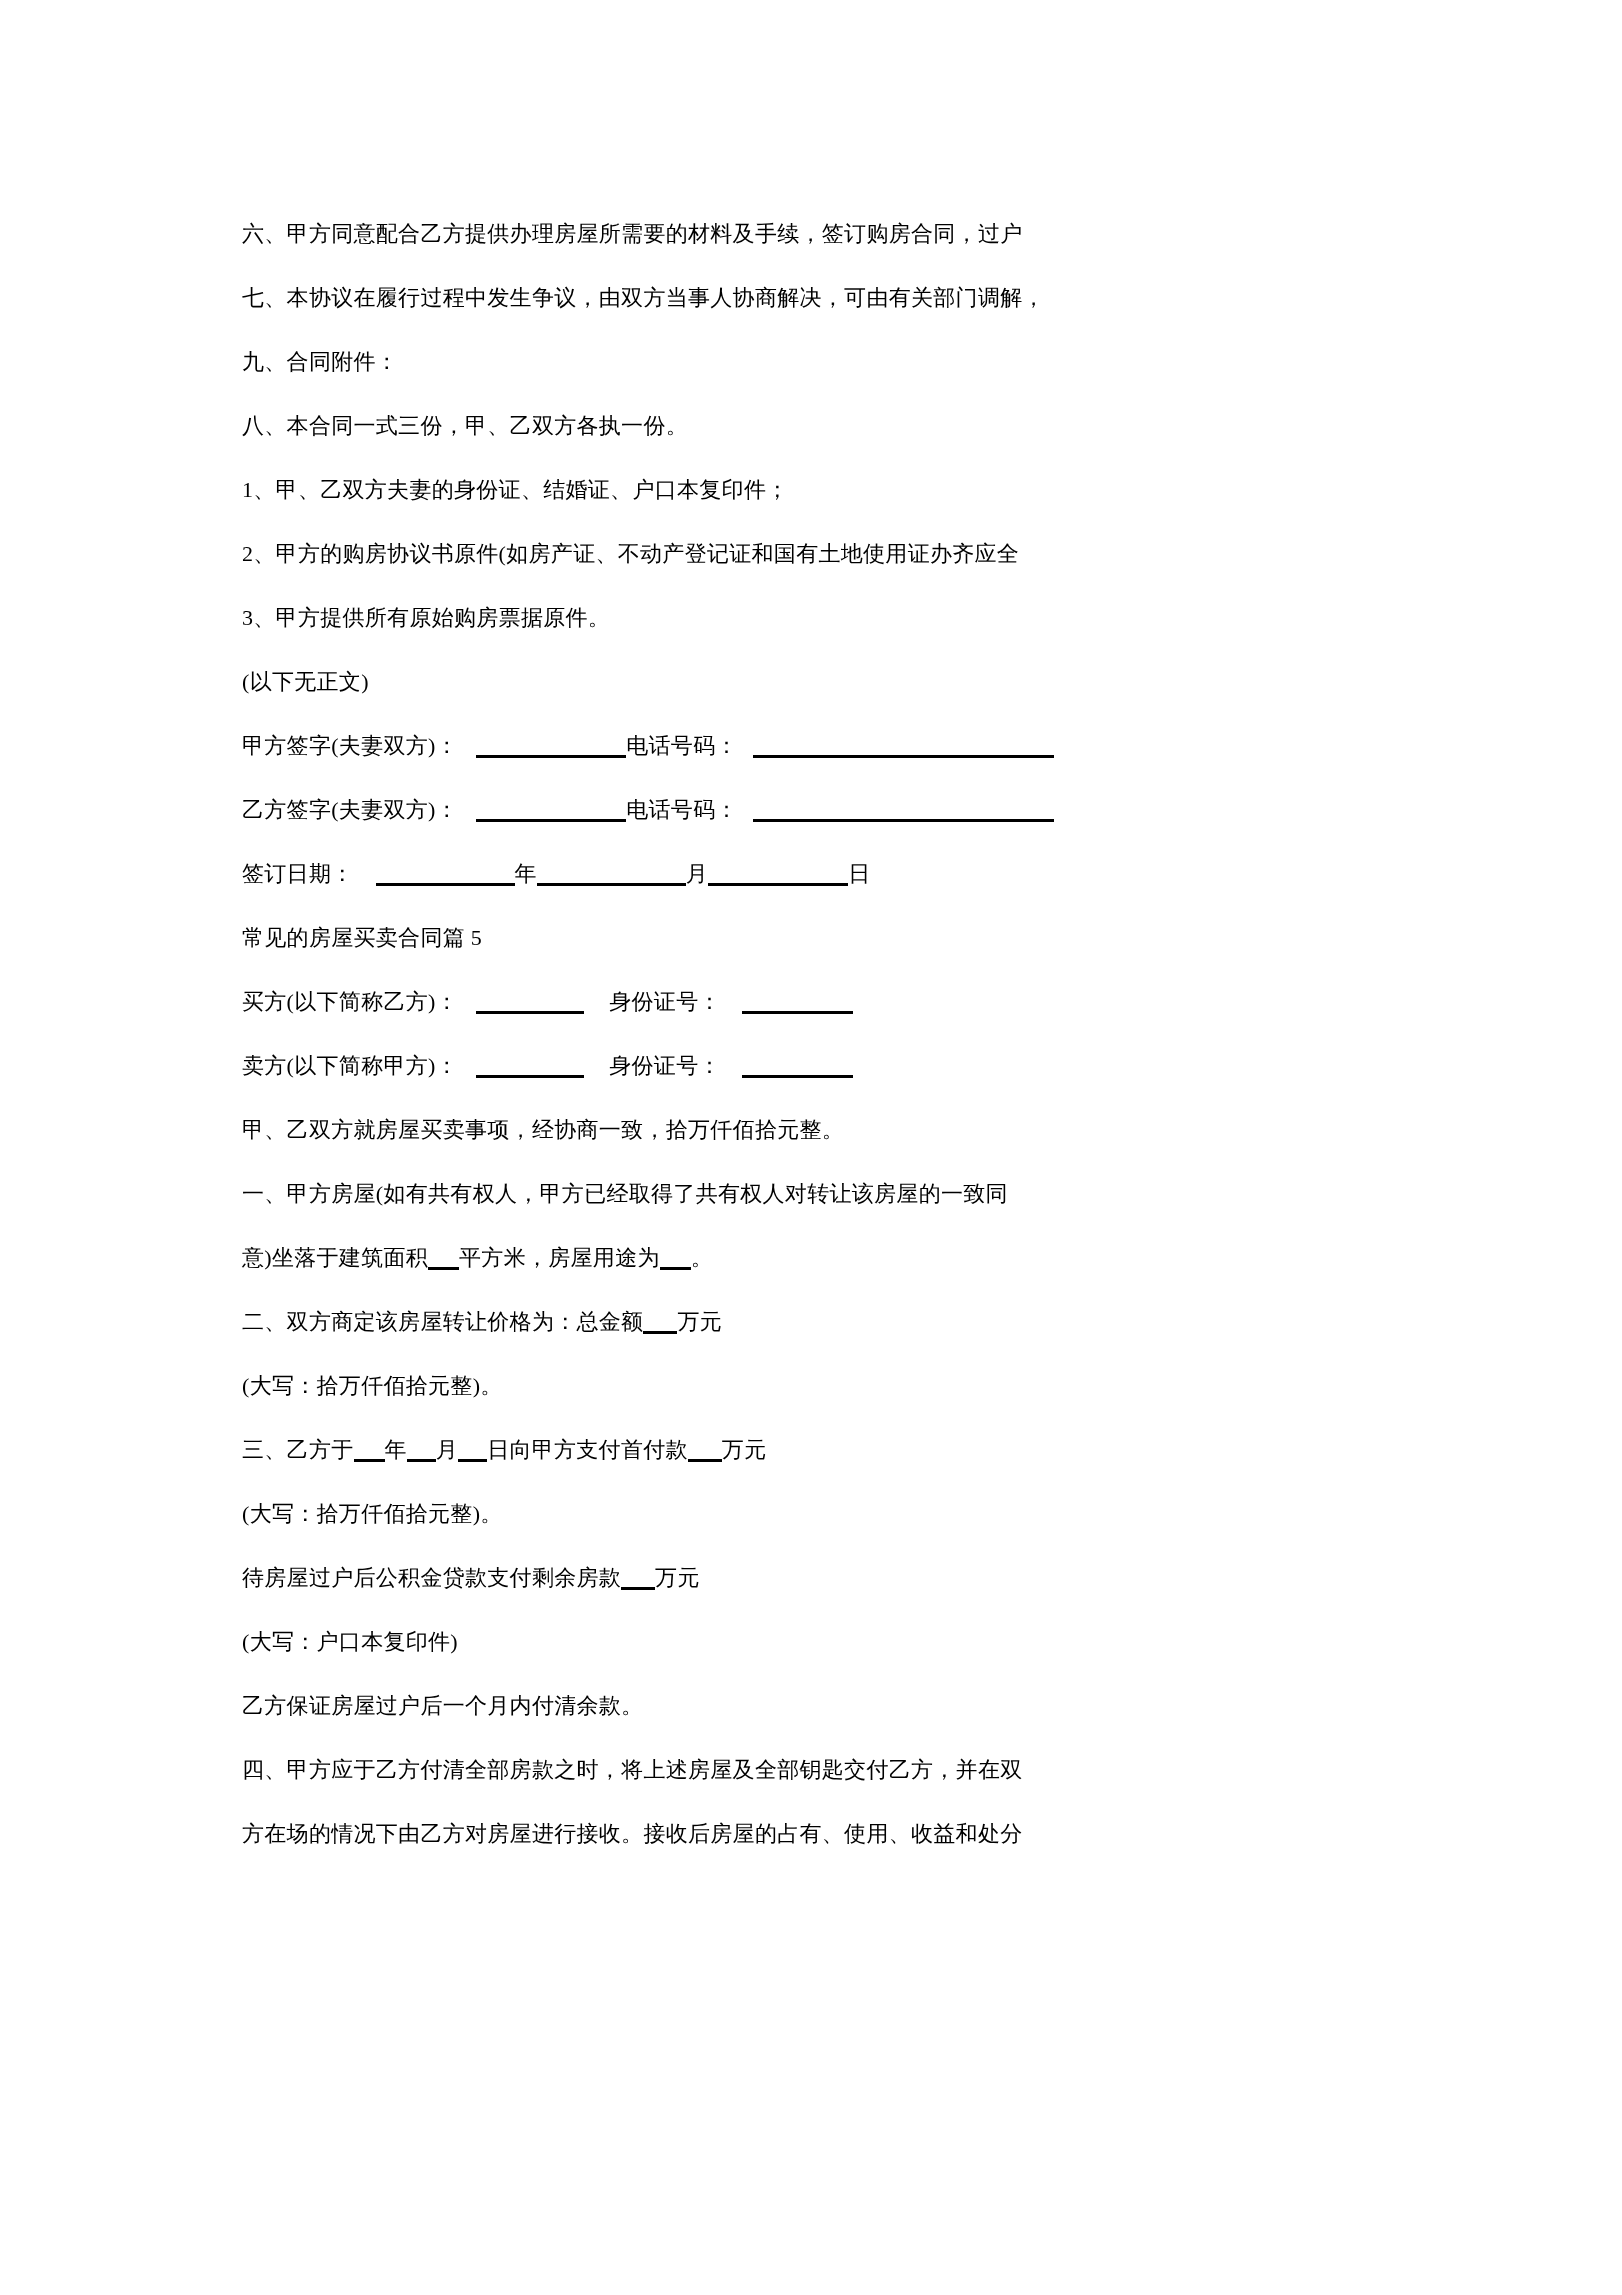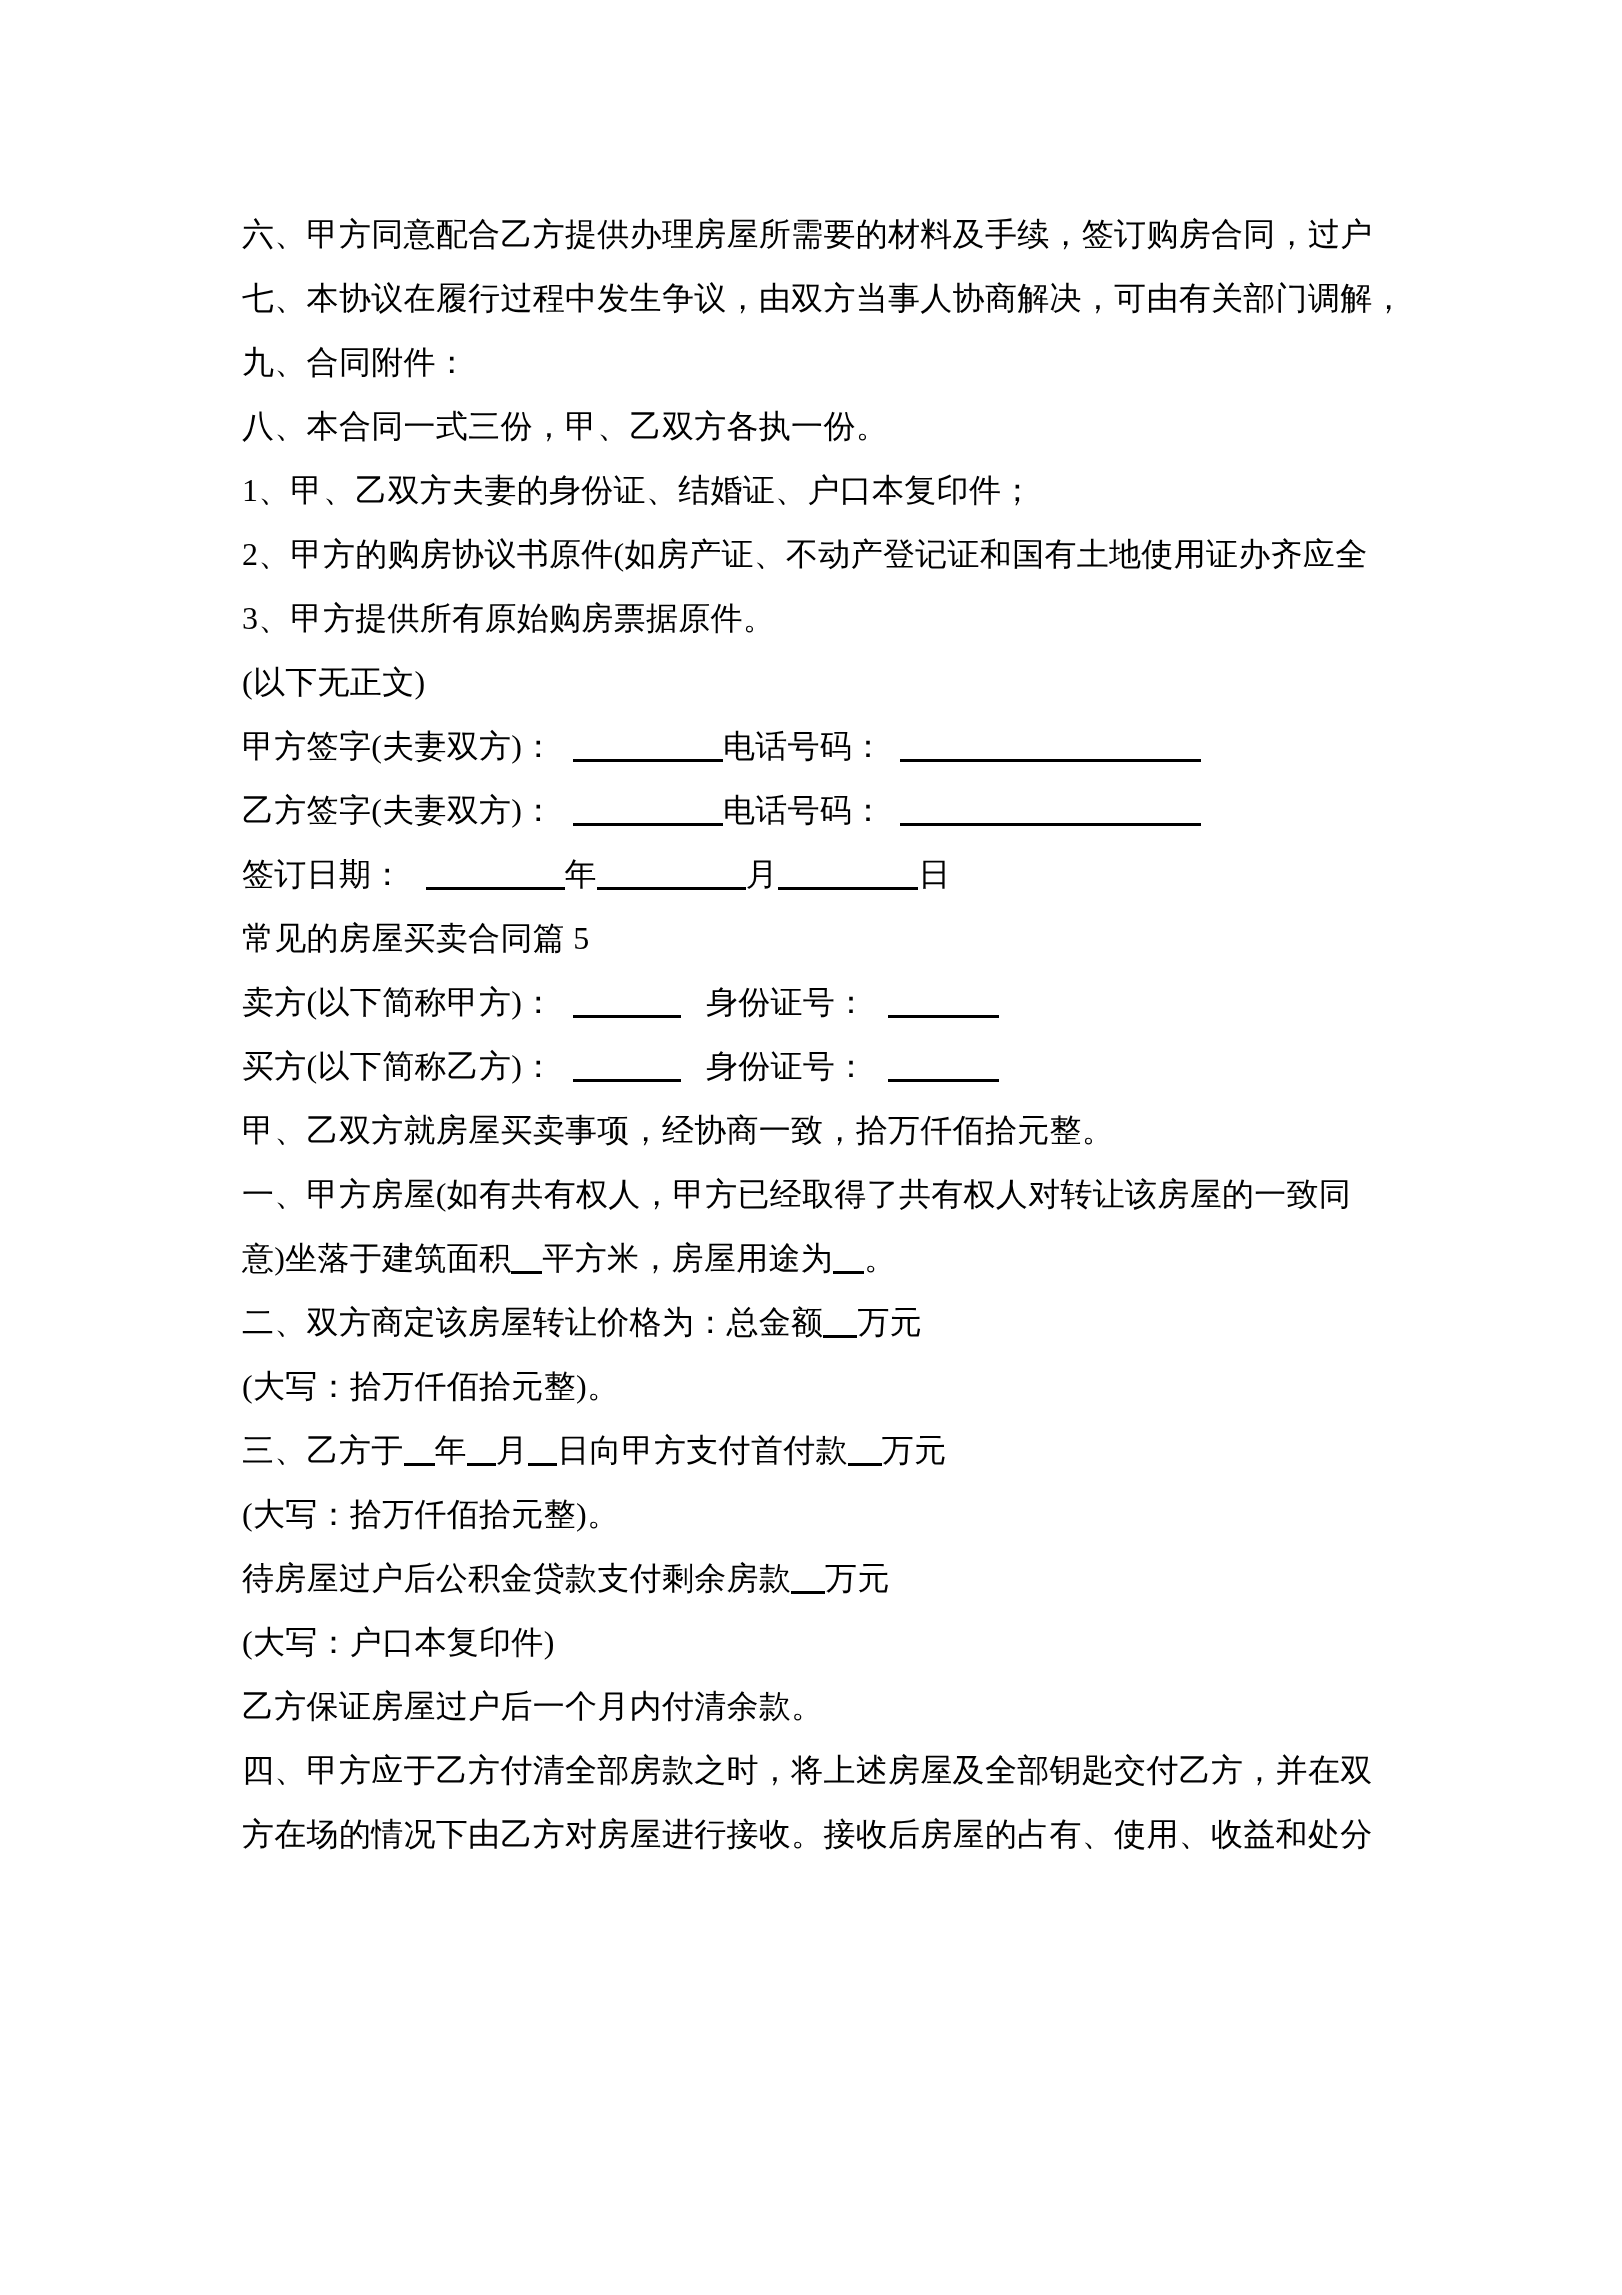--- a/index.html
+++ b/index.html
@@ -22,21 +22,21 @@
   }
   .content {
     position: absolute;
     left: 242px;
     top: 202px;
     width: 1184px;
   }
   .line {
     margin: 0;
     padding: 0;
-    font-size: 32px;
+    font-size: 22px;
     line-height: 64px;
     letter-spacing: 0.3px;
     white-space: nowrap;
     font-weight: 400;
   }
   .blank {
     display: inline-block;
     height: 0;
     border-bottom: 3.3px solid #000000;
     vertical-align: -5.2px;
@@ -56,22 +56,22 @@
       <p class="line">九、合同附件：</p>
       <p class="line">八、本合同一式三份，甲、乙双方各执一份。</p>
       <p class="line">1、甲、乙双方夫妻的身份证、结婚证、户口本复印件；</p>
       <p class="line">2、甲方的购房协议书原件(如房产证、不动产登记证和国有土地使用证办齐应全</p>
       <p class="line">3、甲方提供所有原始购房票据原件。</p>
       <p class="line">(以下无正文)</p>
       <p class="line"><span>甲方签字(夫妻双方)：</span><span class="sp" style="width: 18.3px;"></span><span class="blank" style="width: 150px;"></span><span>电话号码：</span><span class="sp" style="width: 15.7px;"></span><span class="blank" style="width: 301px;"></span></p>
       <p class="line"><span>乙方签字(夫妻双方)：</span><span class="sp" style="width: 18.3px;"></span><span class="blank" style="width: 150px;"></span><span>电话号码：</span><span class="sp" style="width: 15.7px;"></span><span class="blank" style="width: 301px;"></span></p>
       <p class="line"><span>签订日期：</span><span class="sp" style="width: 22px;"></span><span class="blank" style="width: 139px;"></span><span>年</span><span class="blank" style="width: 149px;"></span><span>月</span><span class="blank" style="width: 140px;"></span><span>日</span></p>
       <p class="line">常见的房屋买卖合同篇 5</p>
+      <p class="line"><span>买方(以下简称乙方)：</span><span class="sp" style="width: 18.3px;"></span><span class="blank" style="width: 108px;"></span><span class="sp" style="width: 25px;"></span><span>身份证号：</span><span class="sp" style="width: 21px;"></span><span class="blank" style="width: 111px;"></span></p>
       <p class="line"><span>卖方(以下简称甲方)：</span><span class="sp" style="width: 18.3px;"></span><span class="blank" style="width: 108px;"></span><span class="sp" style="width: 25px;"></span><span>身份证号：</span><span class="sp" style="width: 21px;"></span><span class="blank" style="width: 111px;"></span></p>
-      <p class="line"><span>买方(以下简称乙方)：</span><span class="sp" style="width: 18.3px;"></span><span class="blank" style="width: 108px;"></span><span class="sp" style="width: 25px;"></span><span>身份证号：</span><span class="sp" style="width: 21px;"></span><span class="blank" style="width: 111px;"></span></p>
       <p class="line">甲、乙双方就房屋买卖事项，经协商一致，拾万仟佰拾元整。</p>
       <p class="line">一、甲方房屋(如有共有权人，甲方已经取得了共有权人对转让该房屋的一致同</p>
       <p class="line"><span>意)坐落于建筑面积</span><span class="blank" style="width: 31px;"></span><span>平方米，房屋用途为</span><span class="blank" style="width: 31px;"></span><span>。</span></p>
       <p class="line"><span>二、双方商定该房屋转让价格为：总金额</span><span class="blank" style="width: 34px;"></span><span>万元</span></p>
       <p class="line">(大写：拾万仟佰拾元整)。</p>
       <p class="line"><span>三、乙方于</span><span class="blank" style="width: 31px;"></span><span>年</span><span class="blank" style="width: 29px;"></span><span>月</span><span class="blank" style="width: 29px;"></span><span>日向甲方支付首付款</span><span class="blank" style="width: 34px;"></span><span>万元</span></p>
       <p class="line">(大写：拾万仟佰拾元整)。</p>
       <p class="line"><span>待房屋过户后公积金贷款支付剩余房款</span><span class="blank" style="width: 34px;"></span><span>万元</span></p>
       <p class="line">(大写：户口本复印件)</p>
       <p class="line">乙方保证房屋过户后一个月内付清余款。</p>

